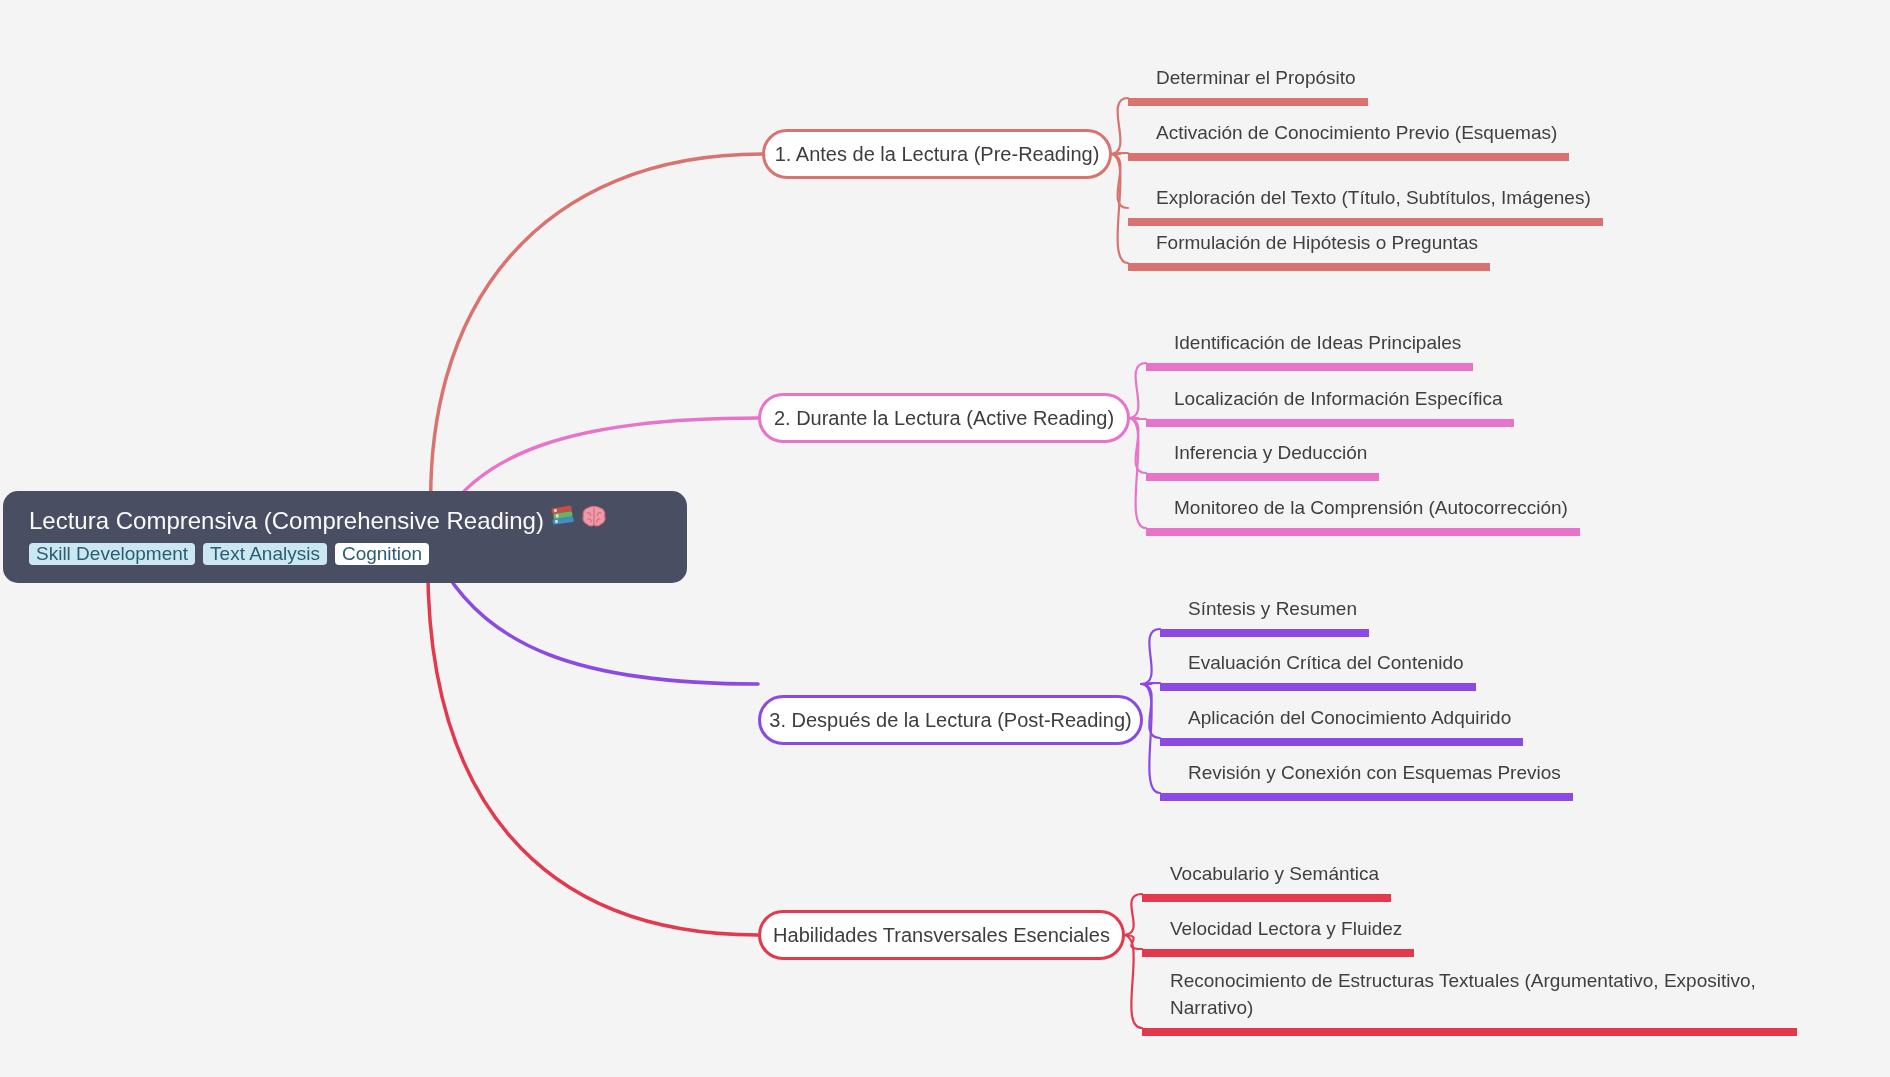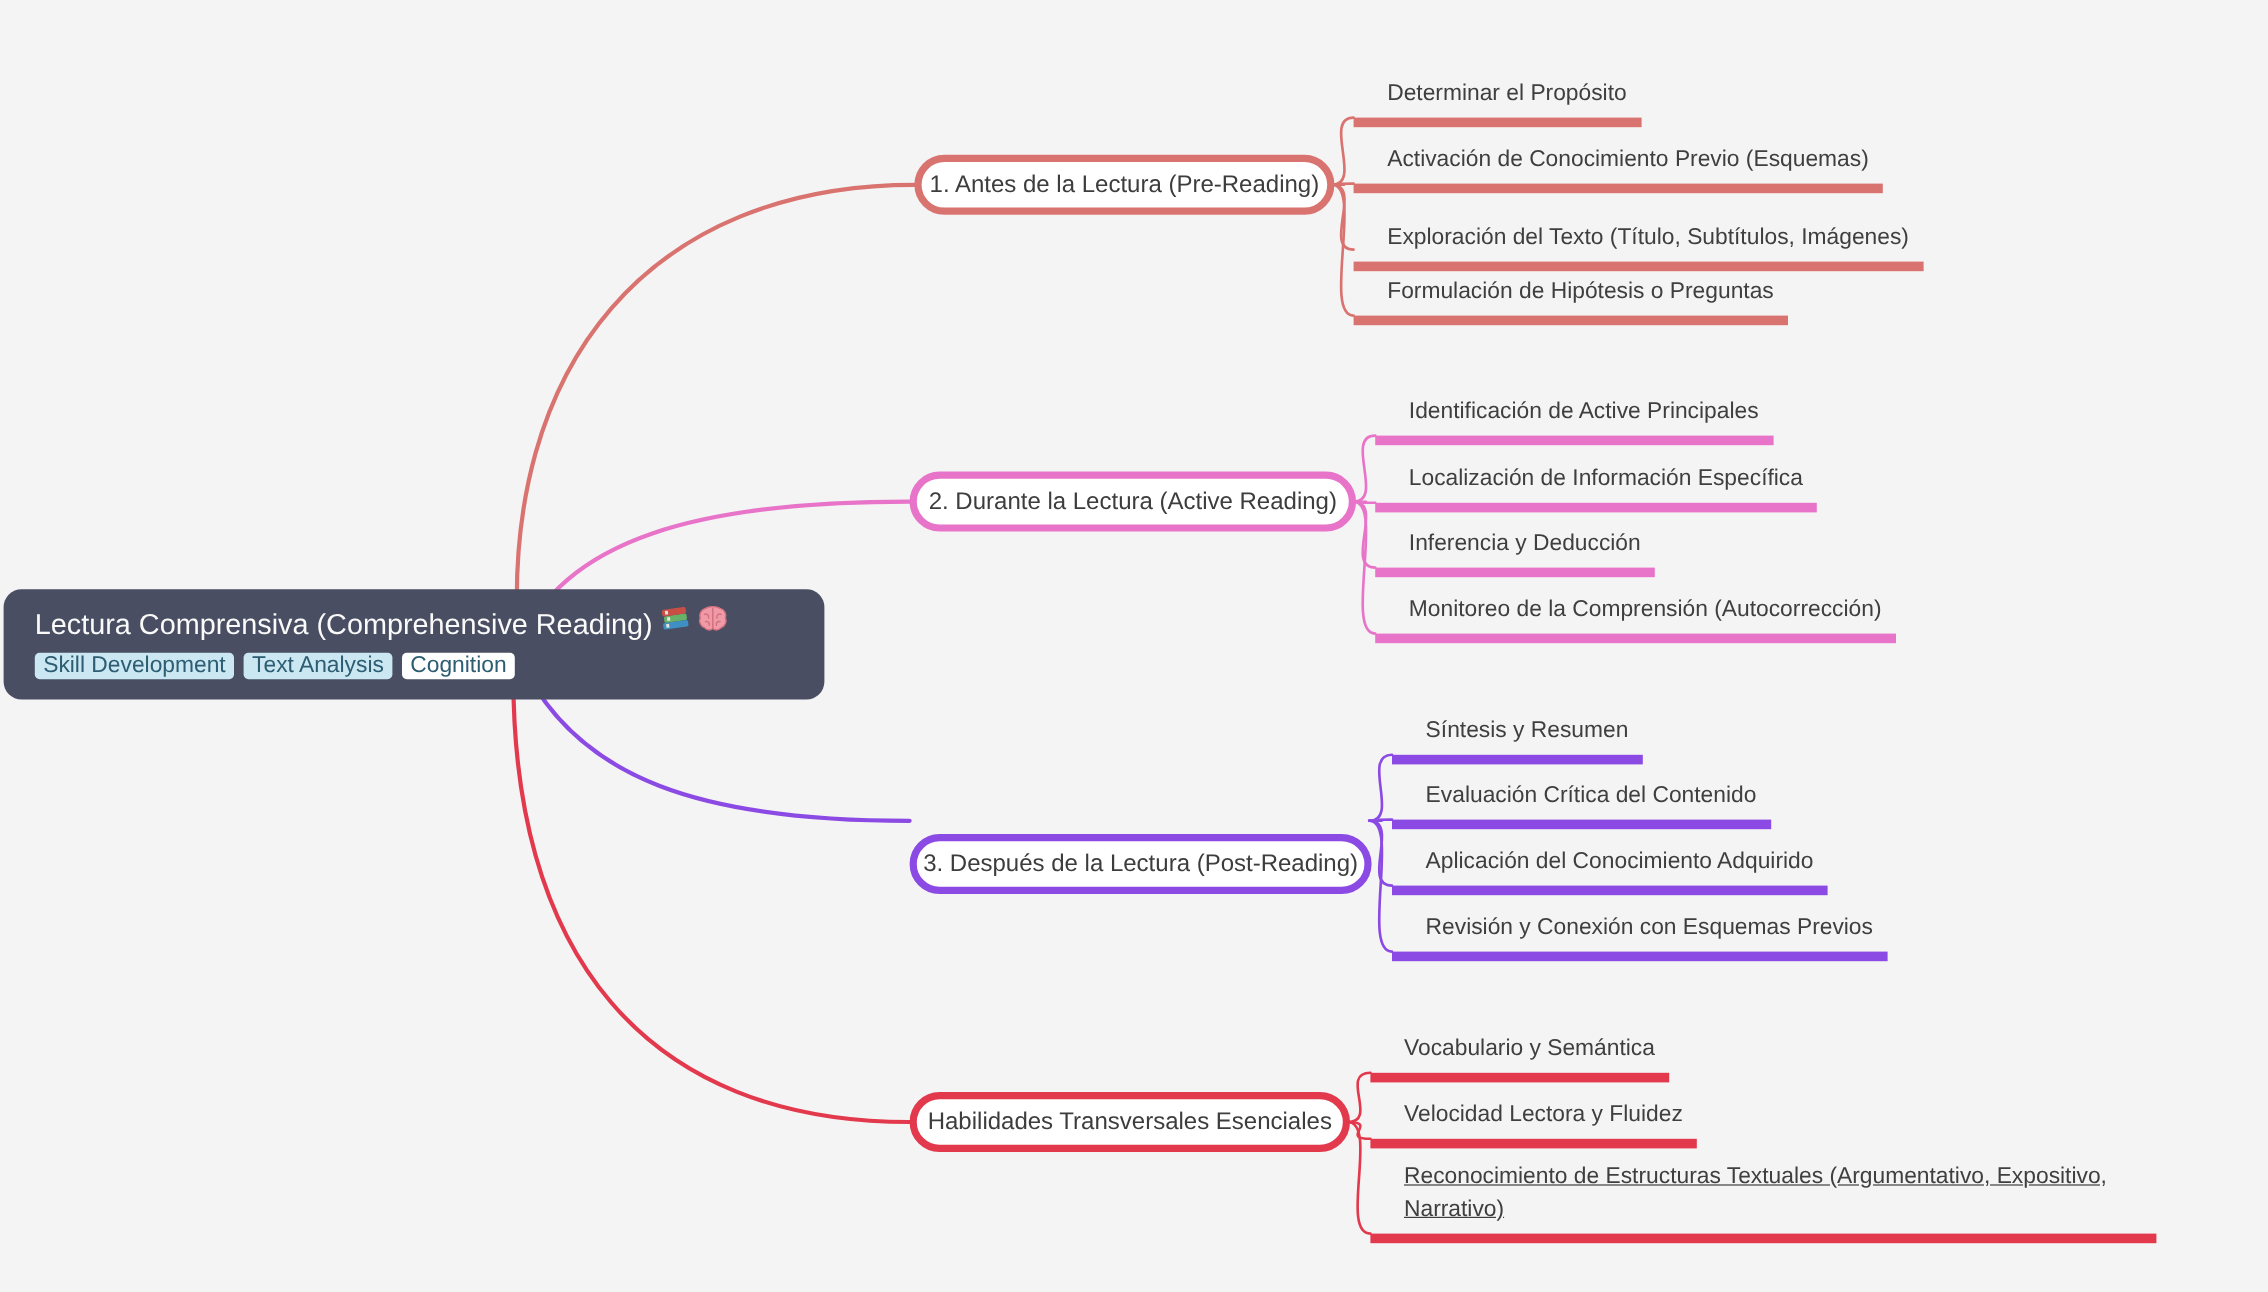--- a/index.html
+++ b/index.html
@@ -41,21 +41,21 @@
     line-height: 20px;
     padding: 1px 7px;
     border-radius: 4px;
     white-space: nowrap;
   }
 
   .pill {
     position: absolute;
     height: 50px;
     background: #ffffff;
-    border: 6px solid #404040;
+    border: 3px solid #404040;
     border-radius: 26px;
     display: flex;
     align-items: center;
     justify-content: center;
     font-size: 20px;
     color: #3d3d3d;
     white-space: nowrap;
   }
   .pill.b1 { left: 762px; top: 129px; width: 350px; }
   .pill.b2 { left: 758px; top: 393px; width: 372px; }
@@ -68,21 +68,20 @@
     line-height: 27px;
     color: #3f3f3f;
     white-space: nowrap;
     padding: 0 12px 7px 28px;
     border-bottom: 8px solid #ec4899;
   }
   .child.wrap {
     white-space: normal;
     width: 655px;
     padding-right: 16px;
-    text-decoration: underline;
   }
 
   .icon { display: inline-block; vertical-align: middle; }
 </style>
 </head>
 <body style="background: rgb(245, 244, 245);">
 
 <div id="canvas">
 
   <svg class="links" width="1890" height="1077" viewBox="0 0 1890 1077">
@@ -144,21 +143,21 @@
   <div class="pill b1" style="border-color: rgb(217, 115, 111);">1. Antes de la Lectura (Pre-Reading)</div>
   <div class="pill b2" style="border-color: rgb(232, 116, 201);">2. Durante la Lectura (Active Reading)</div>
   <div class="pill b3" style="border-color: rgb(139, 74, 227); margin-top: 36px;">3. Después de la Lectura (Post-Reading)</div>
   <div class="pill b4" style="border-color: rgb(226, 57, 77);">Habilidades Transversales Esenciales</div>
 
   <div class="child" style="left: 1128px; top: 64px; border-color: rgb(217, 115, 111);">Determinar el Propósito</div>
   <div class="child" style="left: 1128px; top: 119px; border-color: rgb(217, 115, 111);">Activación de Conocimiento Previo (Esquemas)</div>
   <div class="child" style="left: 1128px; top: 184px; border-color: rgb(217, 115, 111);">Exploración del Texto (Título, Subtítulos, Imágenes)</div>
   <div class="child" style="left: 1128px; top: 229px; border-color: rgb(217, 115, 111);">Formulación de Hipótesis o Preguntas</div>
 
-  <div class="child" style="left: 1146px; top: 329px; border-color: rgb(232, 116, 201);">Identificación de Active Principales</div>
+  <div class="child" style="left: 1146px; top: 329px; border-color: rgb(232, 116, 201);">Identificación de Ideas Principales</div>
   <div class="child" style="left: 1146px; top: 385px; border-color: rgb(232, 116, 201);">Localización de Información Específica</div>
   <div class="child" style="left: 1146px; top: 439px; border-color: rgb(232, 116, 201);">Inferencia y Deducción</div>
   <div class="child" style="left: 1146px; top: 494px; border-color: rgb(232, 116, 201);">Monitoreo de la Comprensión (Autocorrección)</div>
 
   <div class="child" style="left: 1160px; top: 595px; border-color: rgb(139, 74, 227);">Síntesis y Resumen</div>
   <div class="child" style="left: 1160px; top: 649px; border-color: rgb(139, 74, 227);">Evaluación Crítica del Contenido</div>
   <div class="child" style="left: 1160px; top: 704px; border-color: rgb(139, 74, 227);">Aplicación del Conocimiento Adquirido</div>
   <div class="child" style="left: 1160px; top: 759px; border-color: rgb(139, 74, 227);">Revisión y Conexión con Esquemas Previos</div>
 
   <div class="child" style="left: 1142px; top: 860px; border-color: rgb(226, 57, 77);">Vocabulario y Semántica</div>

